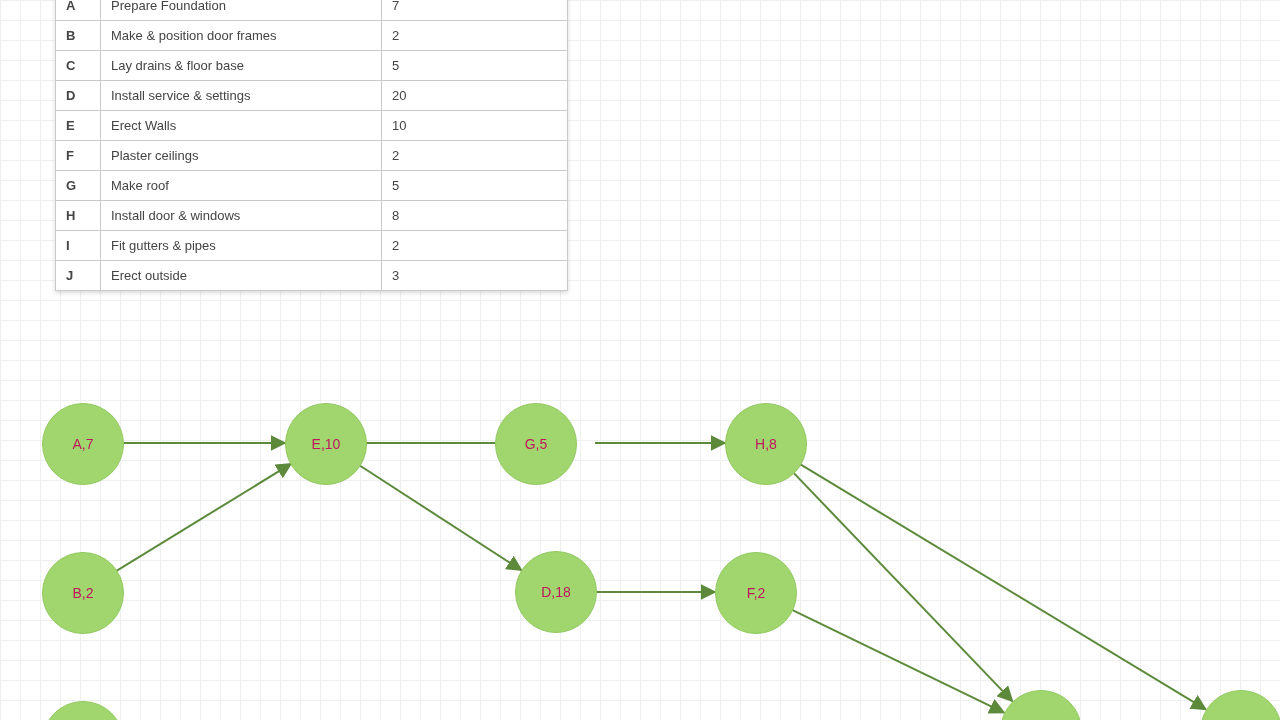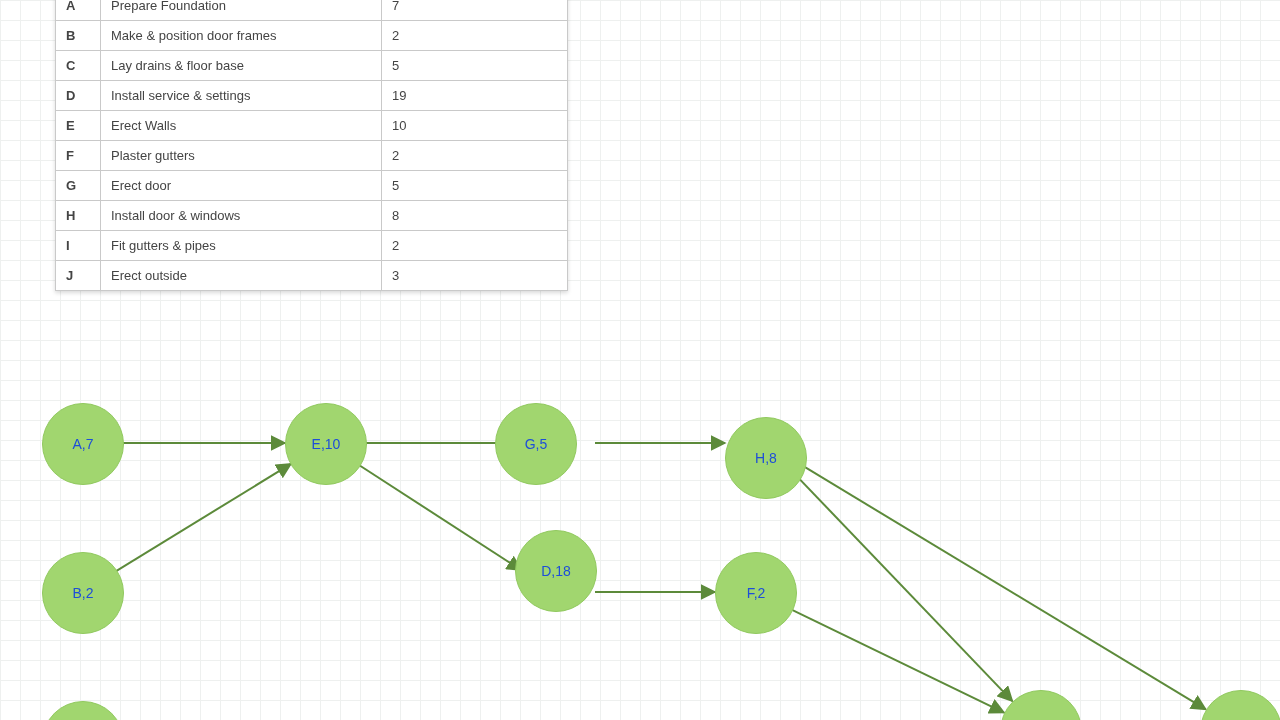--- a/index.html
+++ b/index.html
@@ -11,21 +11,21 @@
     background-size:20px 20px;
   }
   
   .tbl{position:absolute;left:55px;top:-10px;border-collapse:collapse;background:#fff;box-shadow:0 2px 4px rgba(0,0,0,.15)}
   .tbl td{border:1px solid #c9c9c9;padding:7px 10px;font-size:13px;color:#444;white-space:nowrap}
   .tbl td.col-a{width:24px;font-weight:bold}
   .tbl td.col-b{width:260px}
   .tbl td.col-c{width:165px}
   
   .diagram{position:absolute;inset:0}
-  .node{position:absolute;width:80px;height:80px;border-radius:50%;background:#a1d66f;border:1px solid #91c95f;display:flex;align-items:center;justify-content:center;font-size:14px;color:#1d4ed8}
+  .node{position:absolute;width:80px;height:80px;border-radius:50%;background:#a1d66f;border:1px solid #91c95f;display:flex;align-items:center;justify-content:center;font-size:14px;color:#be185d}
   svg.arrows{position:absolute;inset:0;width:1280px;height:720px;pointer-events:none}
   svg.arrows line{stroke:#5c8a3a;stroke-width:2}
 </style>
 </head>
 <body>
 
 <div class="grid-bg"></div>
 
 <table class="tbl">
   <tbody>
@@ -40,35 +40,35 @@
       <td class="col-c">2</td>
     </tr>
     <tr>
       <td class="col-a">C</td>
       <td class="col-b">Lay drains &amp; floor base</td>
       <td class="col-c">5</td>
     </tr>
     <tr>
       <td class="col-a">D</td>
       <td class="col-b">Install service &amp; settings</td>
-      <td class="col-c">19</td>
+      <td class="col-c">20</td>
     </tr>
     <tr>
       <td class="col-a">E</td>
       <td class="col-b">Erect Walls</td>
       <td class="col-c">10</td>
     </tr>
     <tr>
       <td class="col-a">F</td>
-      <td class="col-b">Plaster gutters</td>
+      <td class="col-b">Plaster ceilings</td>
       <td class="col-c">2</td>
     </tr>
     <tr>
       <td class="col-a">G</td>
-      <td class="col-b">Erect door</td>
+      <td class="col-b">Make roof</td>
       <td class="col-c">5</td>
     </tr>
     <tr>
       <td class="col-a">H</td>
       <td class="col-b">Install door &amp; windows</td>
       <td class="col-c">8</td>
     </tr>
     <tr>
       <td class="col-a">I</td>
       <td class="col-b">Fit gutters &amp; pipes</td>
@@ -108,24 +108,24 @@
       <div class="node" style="left: 42px; top: 552px;">
         <span>B,2</span>
       </div>
       <div class="node" style="left: 42px; top: 701px;"></div>
       <div class="node" style="left: 285px; top: 403px;">
         <span>E,10</span>
       </div>
       <div class="node" style="left: 495px; top: 403px;">
         <span>G,5</span>
       </div>
-      <div class="node" style="left: 725px; top: 417px;">
+      <div class="node" style="left: 725px; top: 403px;">
         <span>H,8</span>
       </div>
-      <div class="node" style="left: 515px; top: 530px;">
+      <div class="node" style="left: 515px; top: 551px;">
         <span>D,18</span>
       </div>
       <div class="node" style="left: 715px; top: 552px; text-align: center;">
         <span>F,2</span>
       </div>
       <div class="node" style="left: 1000px; top: 690px;">
         <span></span>
       </div>
       <div class="node" style="left: 1200px; top: 690px;">
         <span></span>

